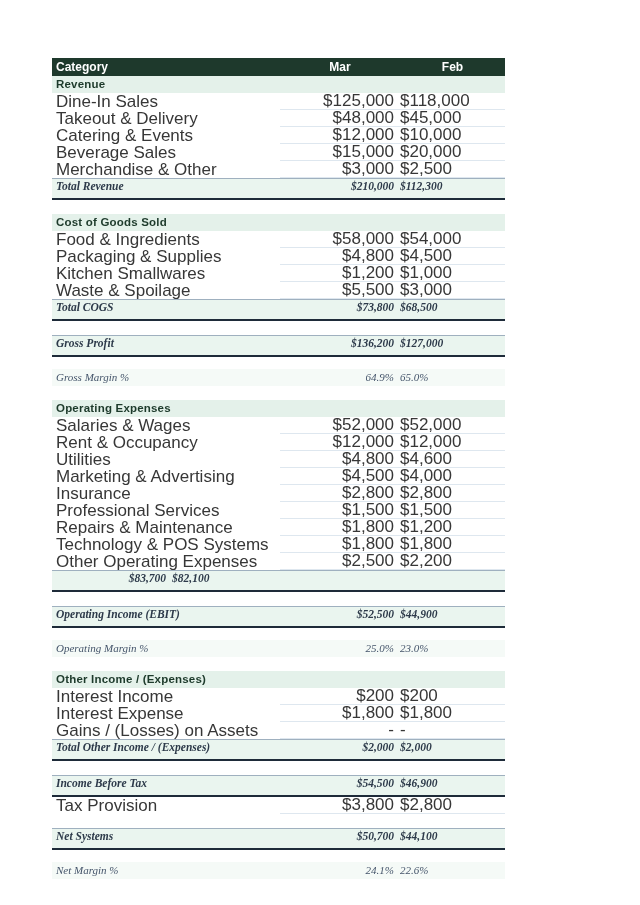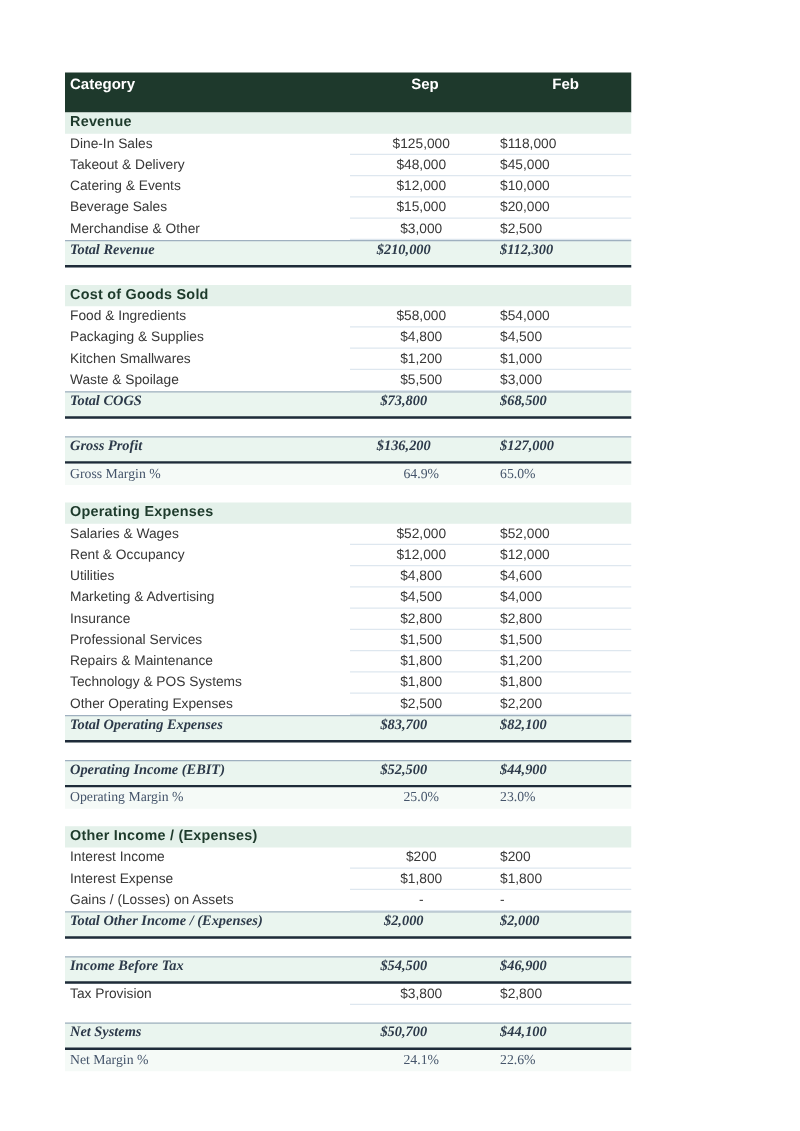--- a/index.html
+++ b/index.html
@@ -14,40 +14,40 @@
   .sheet {
     position: absolute;
     left: 52px;
     top: 58px;
     width: 453px;
   }
   
   .thead {
     display: flex;
     background: var(--header-bg, #1e392c);
-    height: 32px;
+    height: 18px;
     line-height: 18px;
   }
   .th {
     color: var(--header-text, #ffffff);
     font-weight: bold;
     font-size: 12px;
   }
   .cell { box-sizing: border-box; overflow: hidden; white-space: nowrap; }
   .cell.label { flex: 1 1 auto; padding-left: 4px; text-align: left; }
-  .cell.jan   { width: 120px; flex: 0 0 120px; text-align: center; padding-right: 6px; }
+  .cell.jan   { width: 120px; flex: 0 0 120px; text-align: right; padding-right: 6px; }
   .cell.feb   { width: 105px; flex: 0 0 105px; padding-right: 3px; }
   .th.jan, .th.feb { text-align: center; padding-right: 0; }
 
   
   .row {
     display: flex;
     height: 17px;
     line-height: 17px;
-    font-size: 11px;
+    font-size: 17px;
     color: var(--body-text, #373737);
   }
   .row.data .cell.jan,
   .row.data .cell.feb {
     border-bottom: 1px solid var(--row-line, #dee7ef);
     line-height: 16px;
   }
   
   .row.section-title {
     background: var(--section-bg, #e4f1ea);
@@ -62,39 +62,40 @@
     background: var(--total-bg, #eaf5ef);
     font-family: "Liberation Serif", serif;
     font-style: italic;
     font-weight: bold;
     font-size: 11.5px;
     color: var(--total-text, #2d3a4a);
     border-top: 1px solid var(--total-top-line, #9fb0bf);
     border-bottom: 2px solid var(--total-bottom-line, #1e2b39);
     height: 19px;
     line-height: 15px;
-    gap: 14px;
   }
   
   .row.margin {
     background: var(--margin-bg, #f5faf7);
     font-family: "Liberation Serif", serif;
+    font-style: italic;
     font-size: 11px;
     color: var(--margin-text, #44546a);
+    margin-top: 12px;
   }
   .section { margin-top: 14px; }
   .section:first-child { margin-top: 0; }
 </style>
 </head>
 <body>
 
 <div class="sheet">
   <div class="thead">
     <div class="cell label th">Category</div>
-    <div class="cell jan th">Sep</div>
+    <div class="cell jan th">Mar</div>
     <div class="cell feb th">Feb</div>
   </div>
   <div id="tbody">
       <div class="section">
         <div class="row section-title">Revenue</div>
         <div class="row data">
           <div class="cell label">Dine-In Sales</div>
           <div class="cell jan">$125,000</div>
           <div class="cell feb">$118,000</div>
         </div>
@@ -205,21 +206,20 @@
           <div class="cell label">Technology &amp; POS Systems</div>
           <div class="cell jan">$1,800</div>
           <div class="cell feb">$1,800</div>
         </div>
         <div class="row data">
           <div class="cell label">Other Operating Expenses</div>
           <div class="cell jan">$2,500</div>
           <div class="cell feb">$2,200</div>
         </div>
         <div class="row total">
-          <div class="cell label">Total Operating Expenses</div>
           <div class="cell jan">$83,700</div>
           <div class="cell feb">$82,100</div>
         </div>
       </div>
       <div class="section">
         <div class="row total">
           <div class="cell label">Operating Income (EBIT)</div>
           <div class="cell jan">$52,500</div>
           <div class="cell feb">$44,900</div>
         </div>

